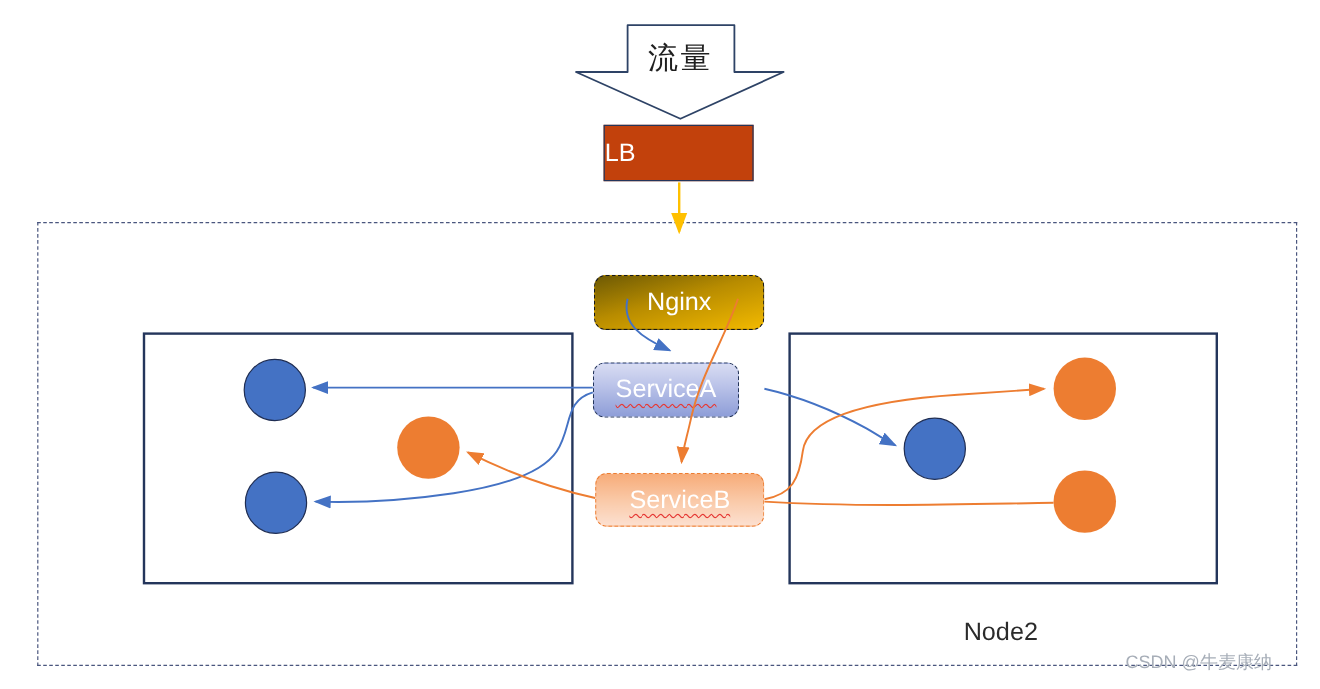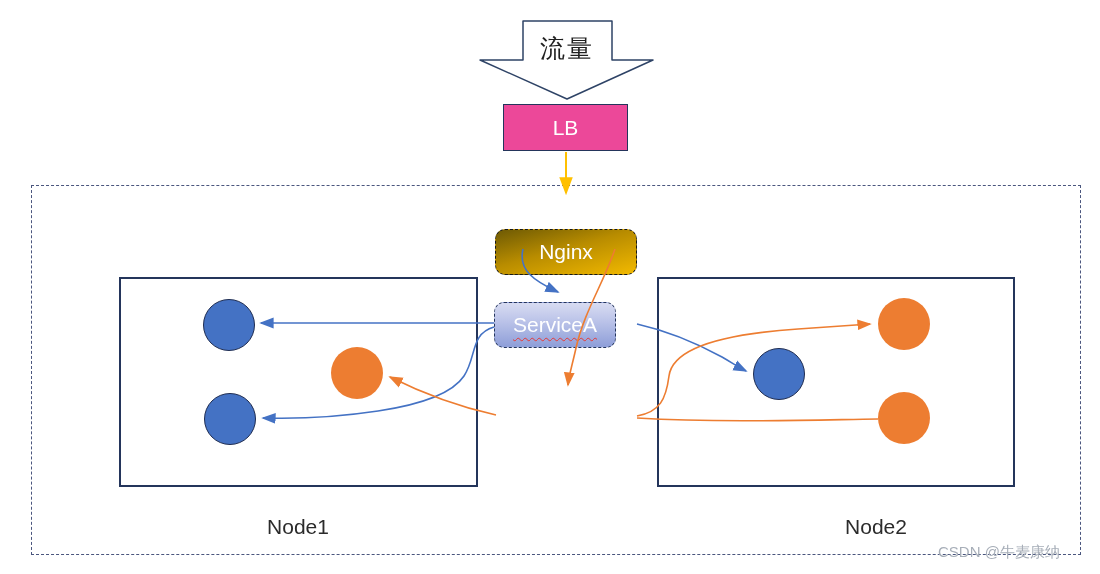--- a/index.html
+++ b/index.html
@@ -19,27 +19,27 @@
   .node-box{
     background:#ffffff;border:2px solid #24355B;
   }
   .node1-box{left:119px;top:277px;width:359px;height:210px;}
   .node2-box{left:657px;top:277px;width:358px;height:210px;}
   .node-label{
     top:513px;height:28px;line-height:28px;text-align:center;
     font-size:21px;color:#2b2b2b;
   }
   .node1-label{left:148px;width:300px;}
-  .node2-label{left:726px;width:300px;}
+  .node2-label{left:684px;width:300px;}
 
   
   .lb-box{
     left:503px;top:104px;width:125px;height:47px;
-    background:#ec4899;border:1.5px solid #24355B;
-    display:flex;align-items:center;justify-content:center;
+    background:#c2410c;border:1.5px solid #24355B;
+    display:flex;align-items:center;
     color:#ffffff;font-size:21px;
   }
 
   
   .rbox{
     border-radius:10px;display:flex;align-items:center;justify-content:center;
     color:#ffffff;font-size:21px;
   }
   .nginx-box{
     left:495px;top:202px;width:142px;height:46px;
@@ -83,35 +83,37 @@
 </head>
 <body>
 
 <div class="canvas">
 
   <div class="abs outer-border"></div>
 
   <div class="abs node-box node1-box"></div>
   <div class="abs node-box node2-box"></div>
 
-  <div class="abs node-label node1-label">Node1</div>
   <div class="abs node-label node2-label">Node2</div>
 
   <div class="abs lb-box">
     <span>LB</span>
   </div>
 
   <div class="abs rbox nginx-box">
     <span>Nginx</span>
   </div>
 
   <div class="abs rbox servicea-box">
     <span class="spell">ServiceA</span>
   </div>
 
+  <div class="abs rbox serviceb-box">
+    <span class="spell">ServiceB</span>
+  </div>
 
   <div class="abs pod pod-blue" style="left:203px;top:299px;"></div>
   <div class="abs pod pod-blue" style="left:204px;top:393px;"></div>
   <div class="abs pod pod-orange" style="left:331px;top:347px;"></div>
 
   <div class="abs pod pod-orange" style="left:878px;top:298px;"></div>
   <div class="abs pod pod-blue" style="left:753px;top:348px;"></div>
   <div class="abs pod pod-orange" style="left:878px;top:392px;"></div>
 
   <svg class="abs svg-layer" width="1100" height="574" viewBox="0 0 1100 574">

